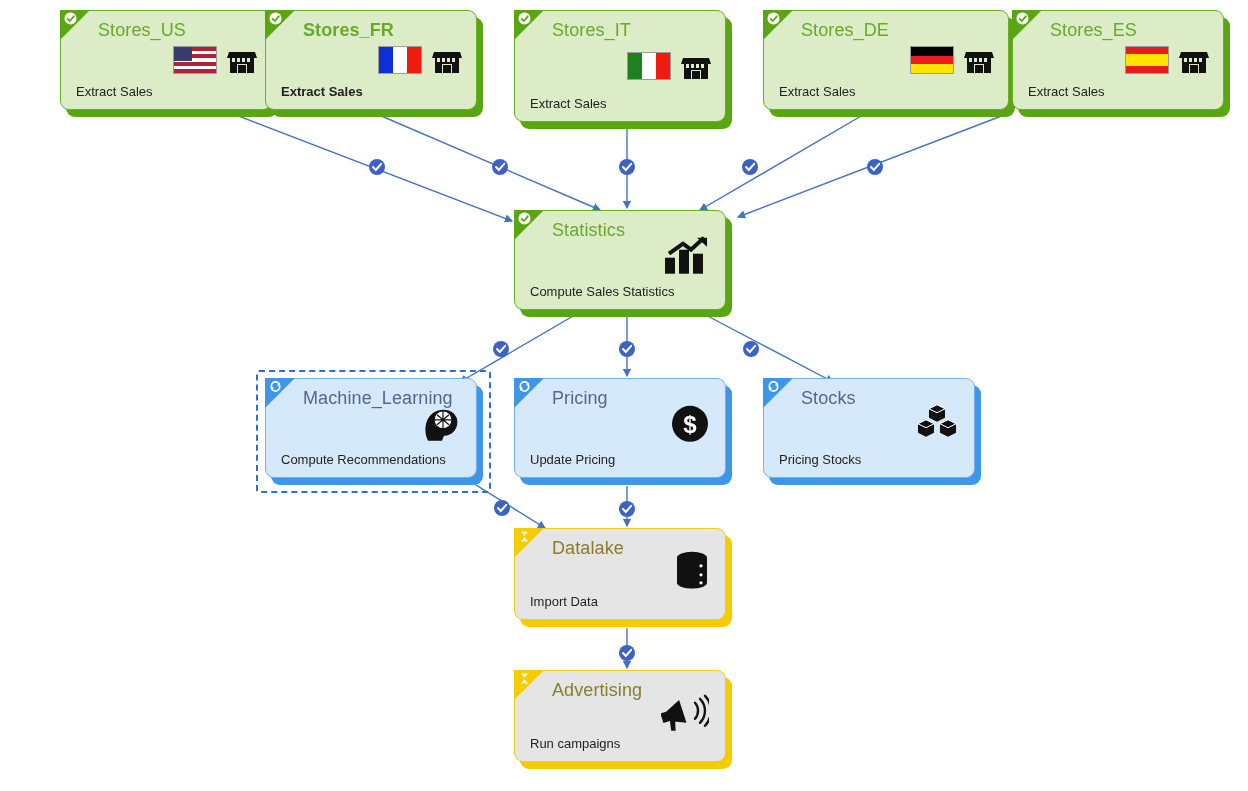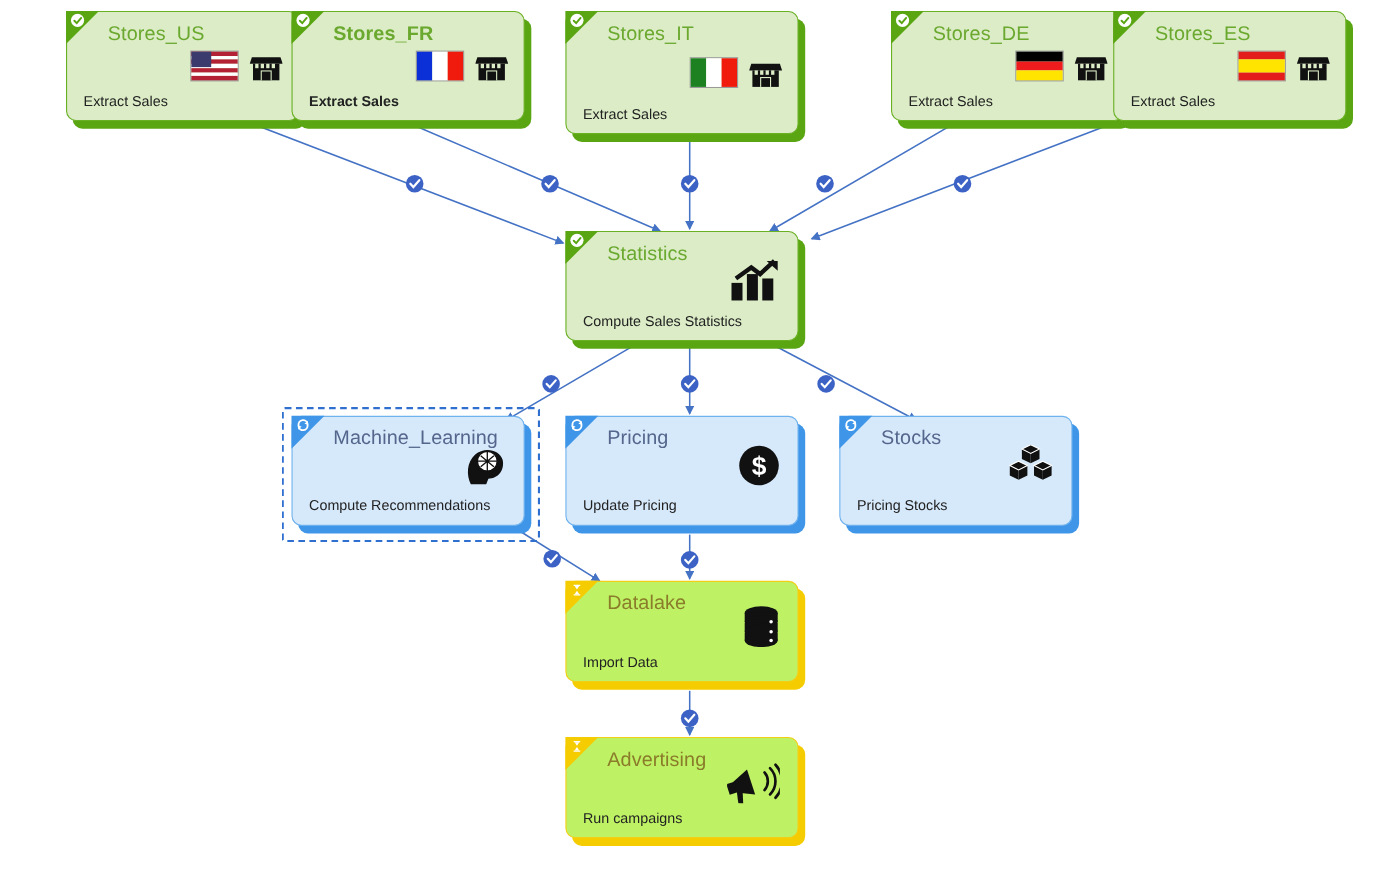--- a/index.html
+++ b/index.html
@@ -54,21 +54,21 @@
   .g .corner{border-color:#5aa512 transparent transparent transparent;}
 
   
   .b .shadow{background:#3f96e8;}
   .b .body{background:#d6e9fb;border-color:#6fb2ee;}
   .b .title{color:#54668c;}
   .b .corner{border-color:#3f96e8 transparent transparent transparent;}
 
   
   .y .shadow{background:#f5cc00;}
-  .y .body{background:#bef264;border-color:#f3ce17;padding-left:17px;}
+  .y .body{background:#e5e5e5;border-color:#f3ce17;padding-left:17px;}
   .y .title{color:#8a7c2a;}
   .y .corner{border-color:#f5cc00 transparent transparent transparent;}
 
   
   .flags{position:absolute;right:14px;top:50%;transform:translateY(-50%);
          display:flex;align-items:center;gap:10px;}
   .flag{width:44px;height:28px;display:flex;border:1px solid #9a9a9a;box-sizing:border-box;}
   .flag.h{flex-direction:column;}
   .flag span{flex:1;}
   .store{font-size:0;line-height:0;}
@@ -229,21 +229,21 @@
                 <rect x="11" y="19" width="8" height="8" fill="#111"></rect>
               </svg></span>
           </div>
         </div>
         <div class="corner"></div>
         <div class="cornerIcon"><svg width="13" height="13" viewBox="0 0 13 13">
             <circle cx="6.5" cy="6.5" r="6" fill="#fff"></circle>
             <path d="M3.6 6.8 L5.8 9 L9.8 4.3" stroke="#5aa512" stroke-width="1.8" fill="none" stroke-linecap="round"></path>
           </svg></div>
       </div>
-      <div class="node g" style="left: 763px; top: 10px; width: 212px; height: 100px; margin-left: 47px;">
+      <div class="node g" style="left: 763px; top: 10px; width: 246px; height: 100px;">
         <div class="shadow"></div>
         <div class="body">
           <div class="title">Stores_DE</div>
           <div class="subtitle">Extract Sales</div>
           <div class="flags">
             <span class="flag h">
               <span style="background: rgb(0, 0, 0);"></span>
               <span style="background: rgb(238, 28, 28);"></span>
               <span style="background: rgb(255, 228, 0);"></span>
             </span>

